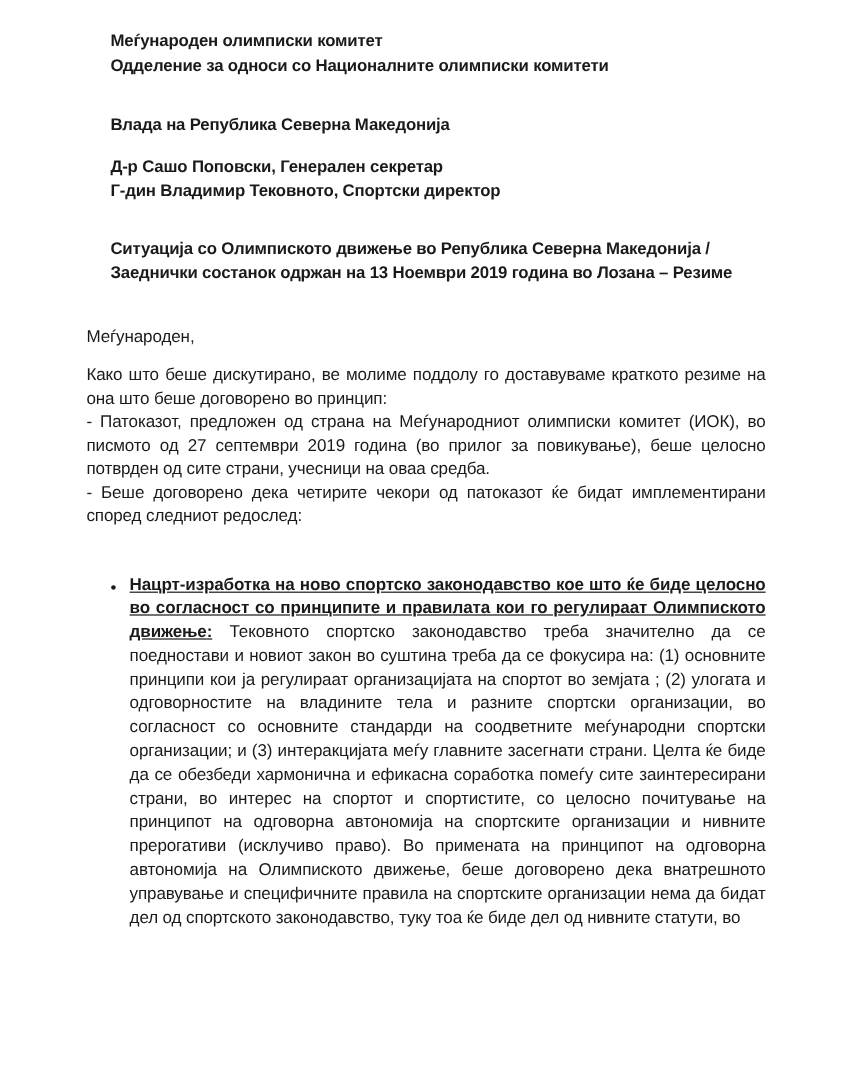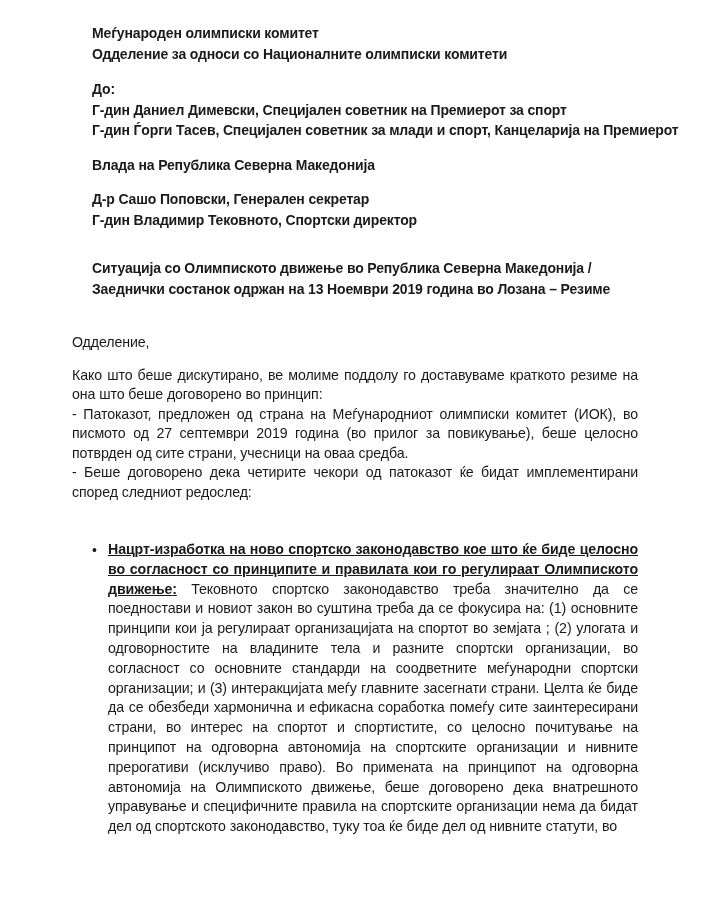--- a/index.html
+++ b/index.html
@@ -68,25 +68,20 @@
 
 <div class="page">
 
   <div class="bold-block">
     <span class="line">Меѓународен олимписки комитет</span>
     <span class="line">Одделение за односи со Националните олимписки комитети</span>
   </div>
 
   <div class="gap"></div>
 
-  <div class="bold-block">
-    <span class="line">До:</span>
-    <span class="line">Г-дин Даниел Димевски, Специјален советник на Премиерот за спорт</span>
-    <span class="line">Г-дин Ѓорги Тасев, Специјален советник за млади и спорт, Канцеларија на Премиерот</span>
-  </div>
 
   <div class="gap-sm"></div>
 
   <div class="bold-block">
     <span class="line">Влада на Република Северна Македонија</span>
   </div>
 
   <div class="gap-sm"></div>
 
   <div class="bold-block">
@@ -99,21 +94,21 @@
 
   <div class="gap-sm"></div>
 
   <div class="bold-block" style="white-space: normal; width: 560px;">
     <span class="line">Ситуација со Олимпиското движење во Република Северна Македонија / Заеднички состанок одржан на 13 Ноември 2019 година во Лозана – Резиме</span>
   </div>
 
   <div class="gap-lg"></div>
 
   <div class="body-text">
-    <span class="para">Одделение,</span>
+    <span class="para">Меѓународен,</span>
     <div class="para-gap"></div>
     <span class="para">Како што беше дискутирано, ве молиме поддолу го доставуваме краткото резиме на она што беше договорено во принцип:</span>
     <span class="para">- Патоказот, предложен од страна на Меѓународниот олимписки комитет (ИОК), во писмото од 27 септември 2019 година (во прилог за повикување), беше целосно потврден од сите страни, учесници на оваа средба.</span>
     <span class="para">- Беше договорено дека четирите чекори од патоказот ќе бидат имплементирани според следниот редослед:</span>
   </div>
 
   <div class="bullet-list">
     <span class="bullet-dot">•</span>
     <div class="bullet-content">
       <span class="bullet-heading">Нацрт-изработка на ново спортско законодавство кое што ќе биде целосно во согласност со принципите и правилата кои го регулираат Олимпиското движење</span><span class="bullet-heading">:</span><span> Тековното спортско законодавство треба значително да се поедностави и новиот закон во суштина треба да се фокусира на: (1) основните принципи кои ја регулираат организацијата на спортот во земјата ; (2) улогата и одговорностите на владините тела и разните спортски организации, во согласност со основните стандарди на соодветните  меѓународни спортски организации; и (3) интеракцијата меѓу главните засегнати страни. Целта ќе биде да се обезбеди хармонична и ефикасна соработка помеѓу сите заинтересирани страни, во интерес на спортот и спортистите, со целосно почитување на принципот на одговорна автономија на спортските организации и нивните прерогативи (исклучиво право). Во примената на принципот на одговорна автономија на Олимпиското движење, беше договорено дека внатрешното управување и специфичните правила на спортските организации нема да бидат дел од спортското законодавство, туку тоа ќе биде дел од нивните статути, во</span>

